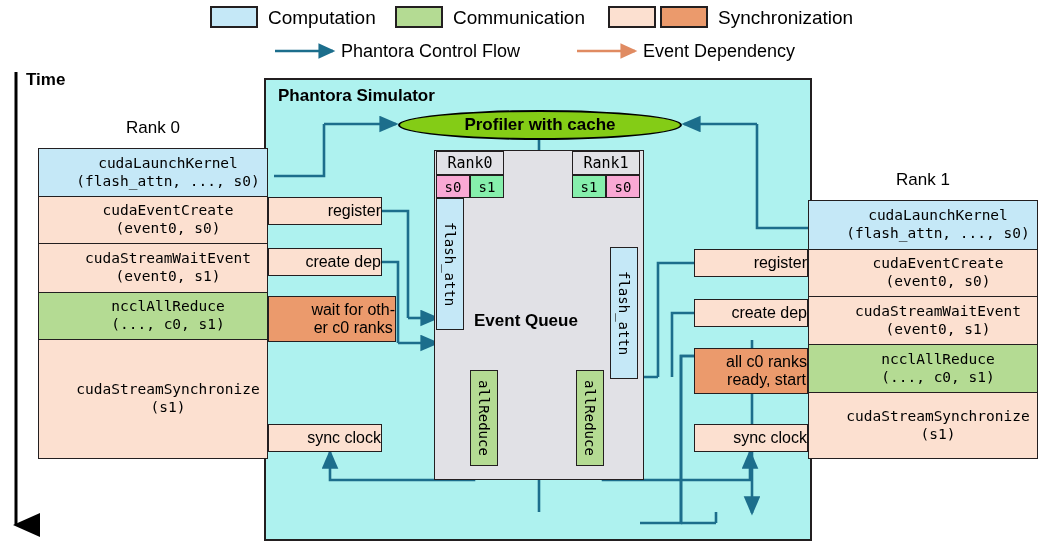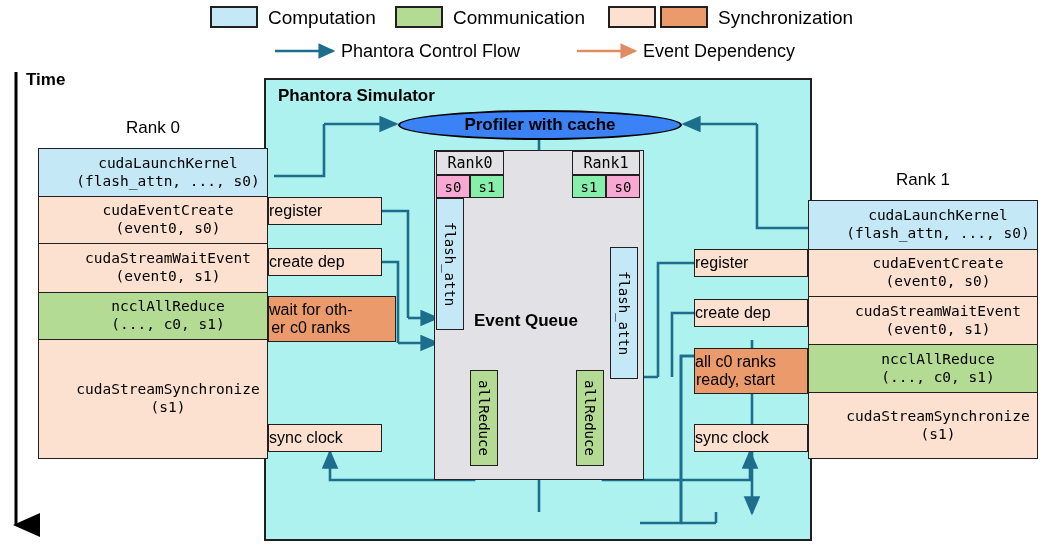--- a/index.html
+++ b/index.html
@@ -14,35 +14,35 @@
   .legend-txt{font-size:19px;line-height:1;white-space:nowrap;}
   .flow-txt{font-size:18px;line-height:1;white-space:nowrap;}
 
   
   #panel{background:#aef2ef;border:2px solid #231f20;}
   #panel-title{font-size:17px;font-weight:bold;}
 
   
   .ell{border:2px solid #000;border-radius:50%;display:flex;
        align-items:center;justify-content:center;font-weight:bold;font-size:17px;}
-  .ell-blue{background:#3b82f6;}
+  .ell-blue{background:#84cc16;}
   .ell-green{background:#b4db93;}
 
   
   .rank-title{font-size:17px;text-align:center;}
   .cell{border:1.5px solid #231f20;display:flex;flex-direction:column;
         align-items:center;justify-content:center;text-align:center;
         font-family:"DejaVu Sans Mono",monospace;font-size:14.5px;line-height:1.22;padding-left:30px;}
   .c-comp{background:#c5e8f7;}
   .c-sync{background:#fce0d0;}
   .c-comm{background:#b4db93;}
 
   
   .opbox{border:1.5px solid #231f20;background:#fce0d0;display:flex;
-         align-items:center;justify-content:flex-start;text-align:center;
+         align-items:center;justify-content:flex-end;text-align:center;
          font-size:16px;line-height:1.15;}
   .opbox.warn{background:#eb9a6c;}
 
   
   #eq{background:#e1e1e6;border:1.5px solid #231f20;}
   #eq-label{font-weight:bold;font-size:17px;}
   .hdr{background:#e1e1e6;border:1.5px solid #231f20;font-size:15px;
        font-family:"DejaVu Sans Mono",monospace;display:flex;align-items:center;justify-content:center;}
   .stream{border:1.5px solid #231f20;font-size:14px;
        font-family:"DejaVu Sans Mono",monospace;display:flex;align-items:center;justify-content:center;}

